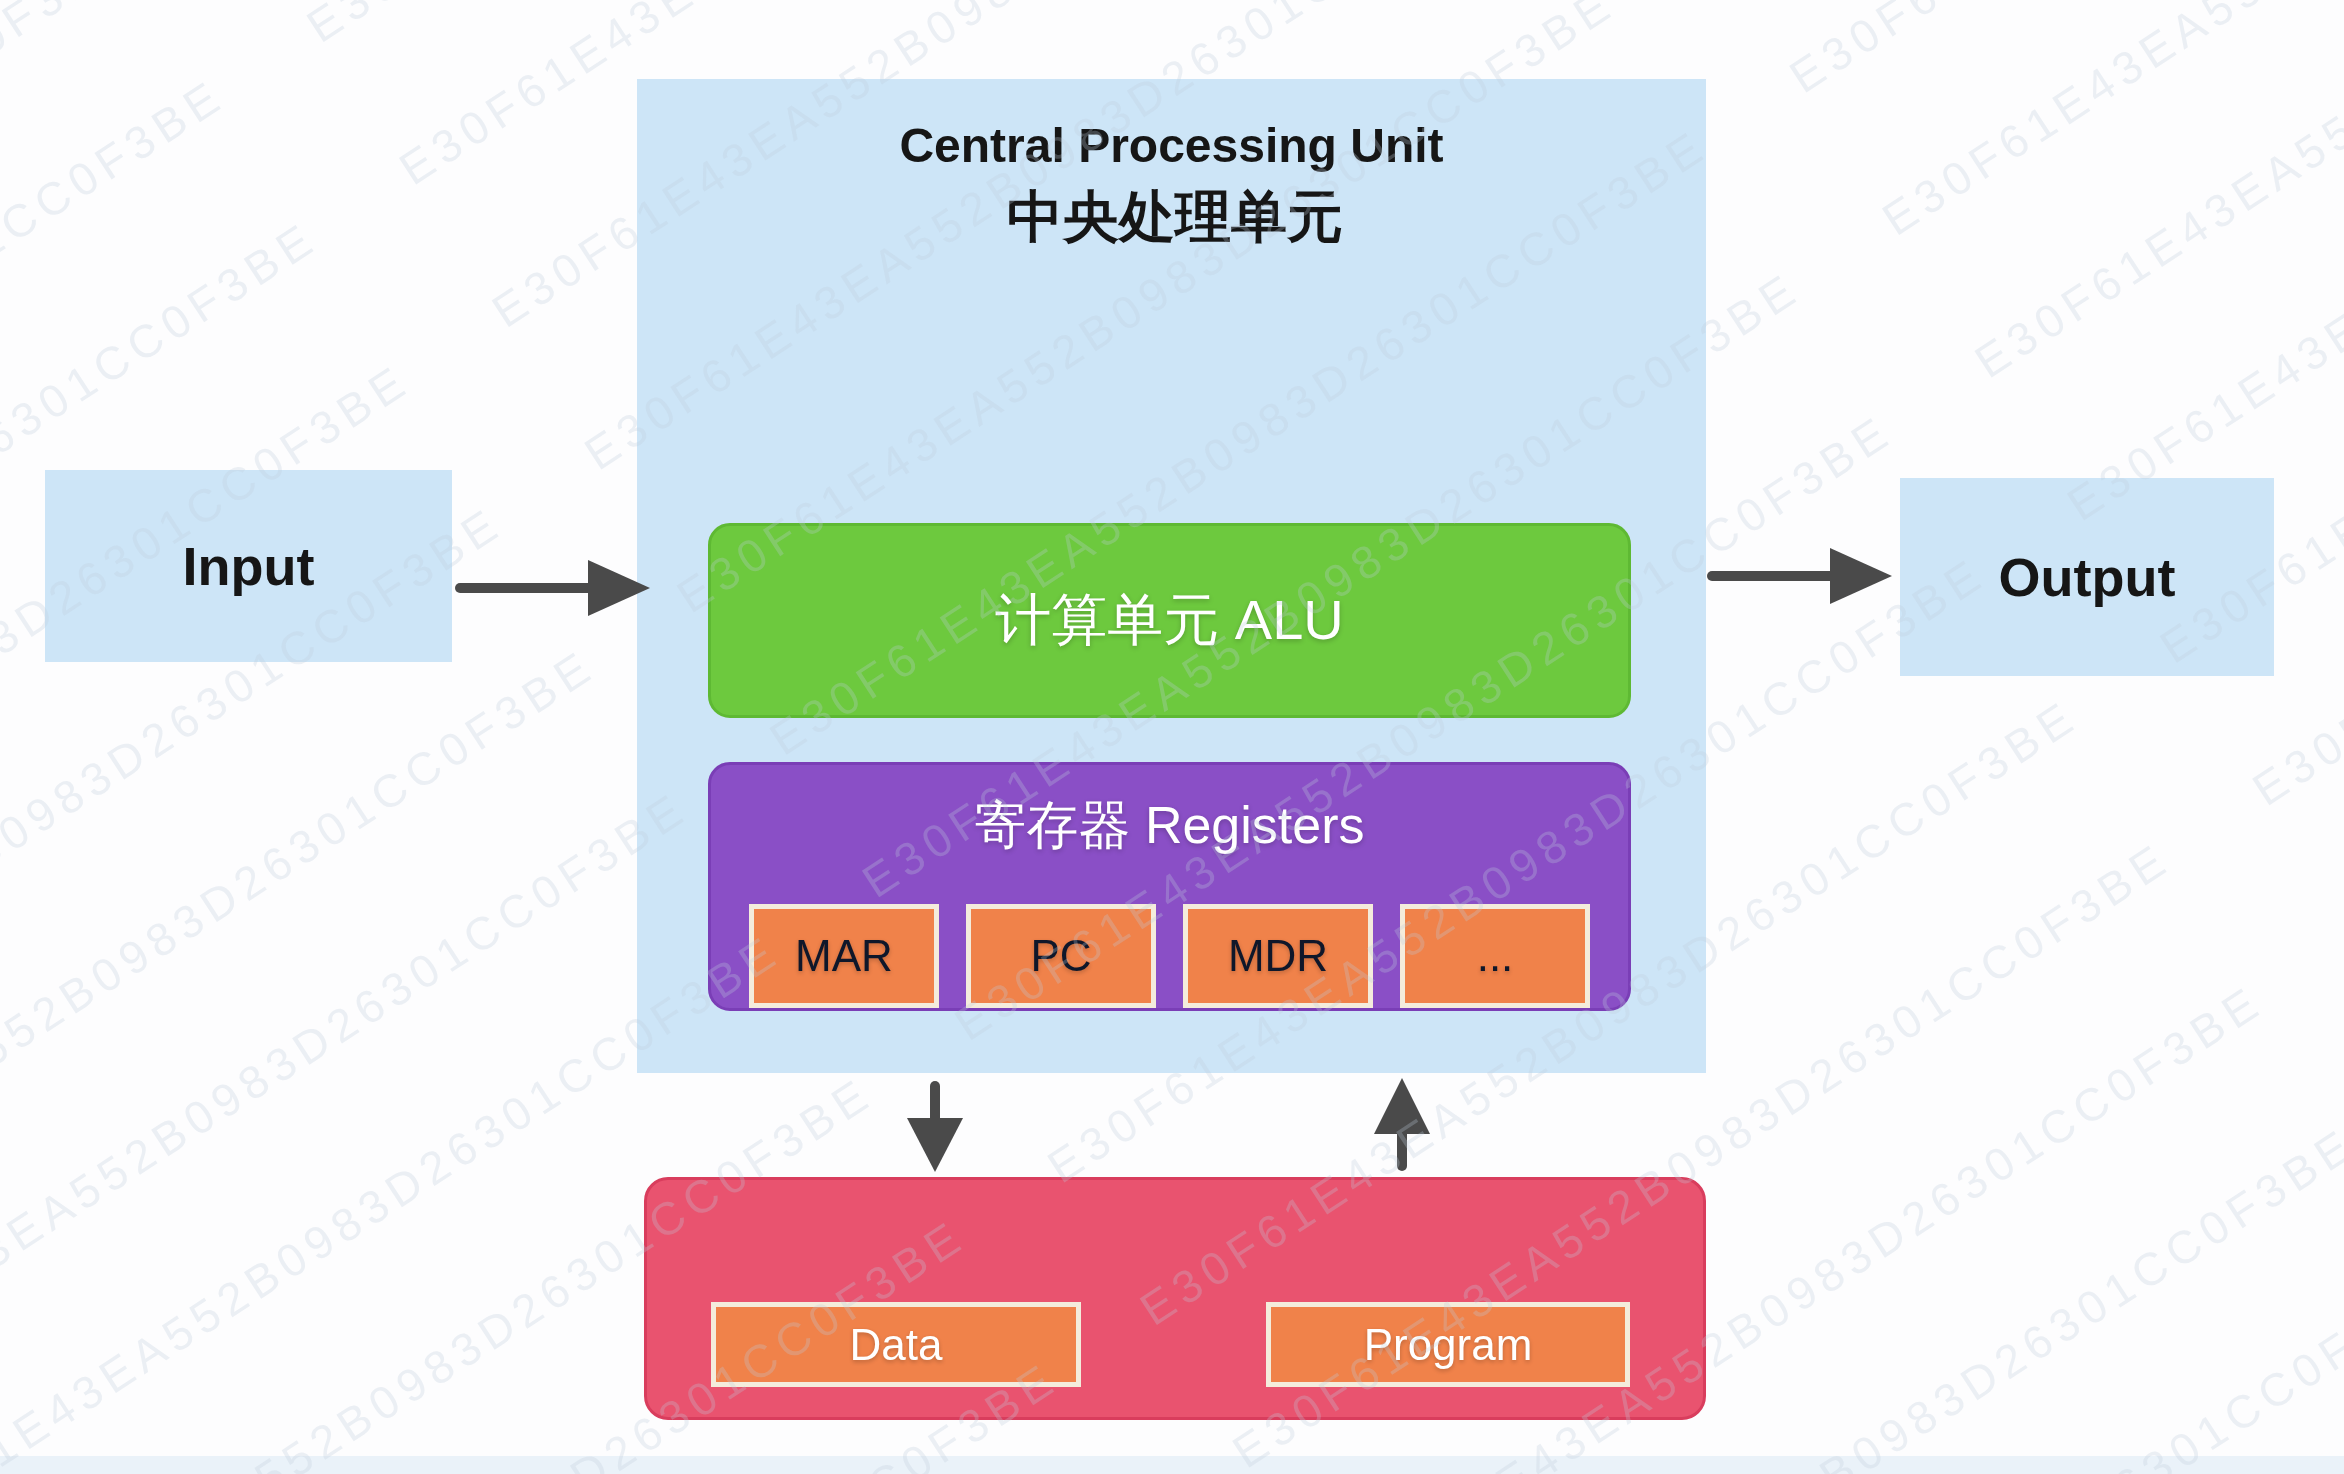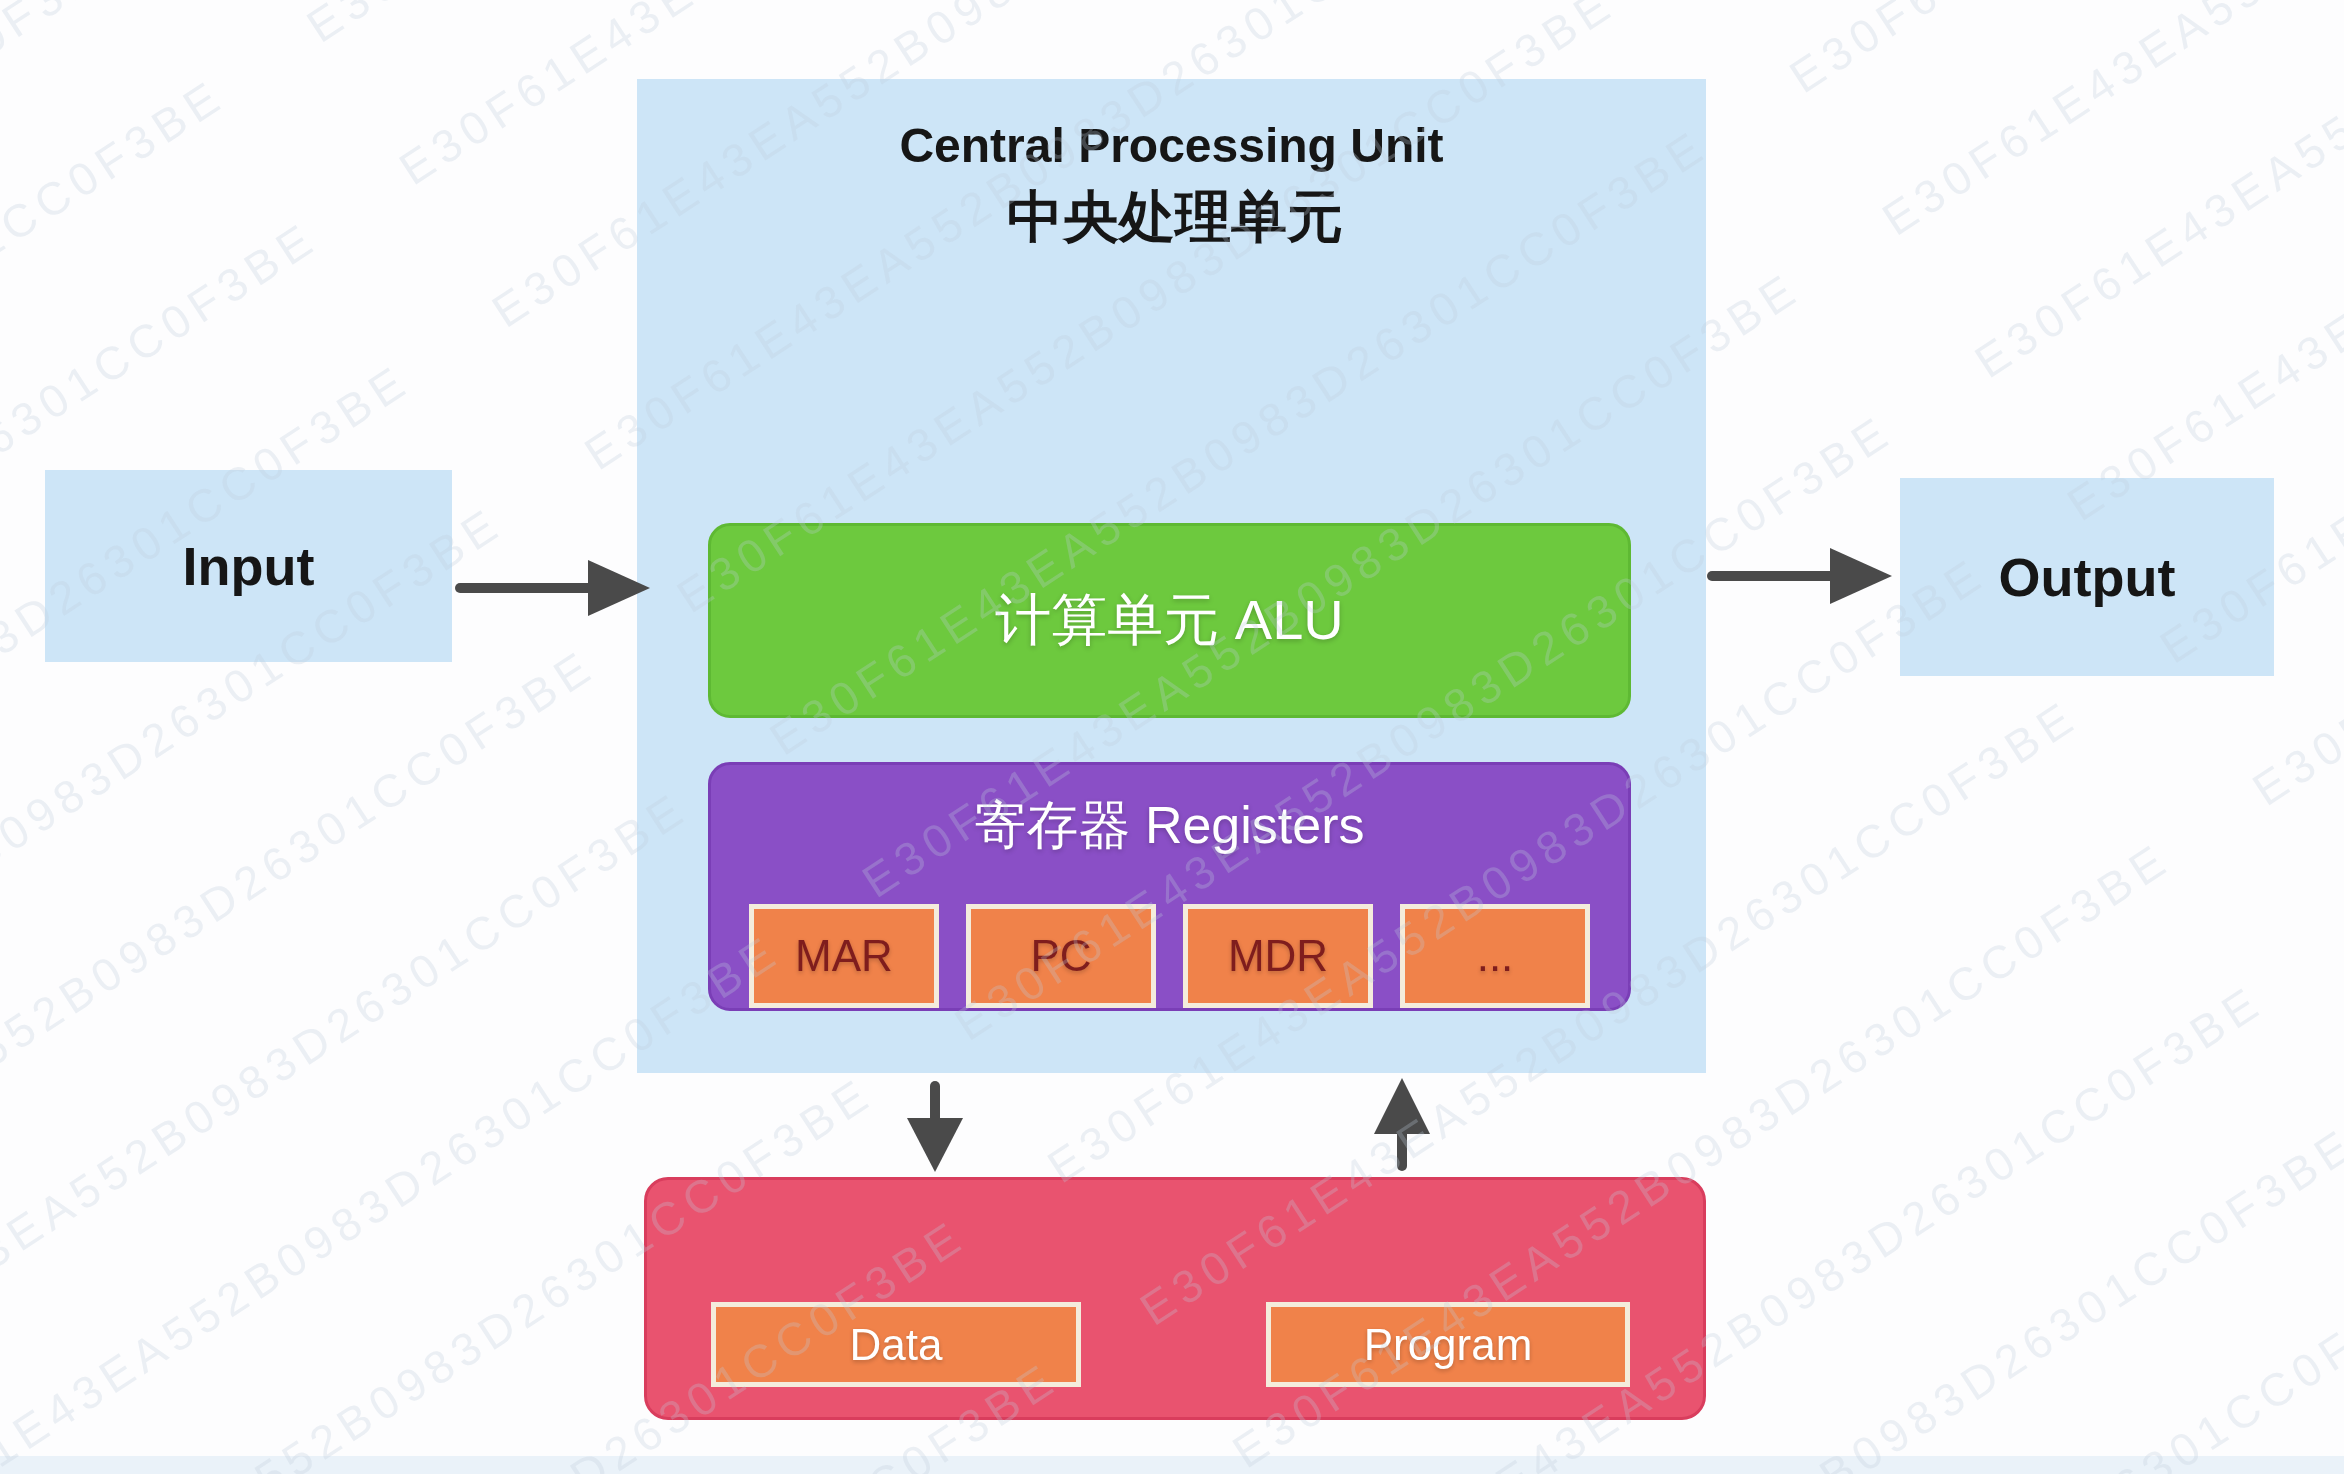--- a/index.html
+++ b/index.html
@@ -59,21 +59,21 @@
     width:100%;box-sizing:border-box;
     padding:0 38px;margin-top:28px;
     display:flex;justify-content:space-between;
   }
   .chip{
     width:190px;height:104px;
     background:var(--chip_orange,#f0824a);
     border:5px solid var(--chip_border,#f4ecdc);
     box-sizing:border-box;
     display:flex;align-items:center;justify-content:center;
-    color:#7f1d1d;font-size:44px;
+    color:#0f172a;font-size:44px;
     text-shadow:0 2px 4px rgba(0,0,0,0.22);
   }
   
   .io-box{
     position:absolute;
     background:var(--panel_blue,#cde5f7);
     display:flex;align-items:center;justify-content:center;
     color:var(--title_black,#161616);
     font-size:54px;font-weight:700;
     z-index:1;

